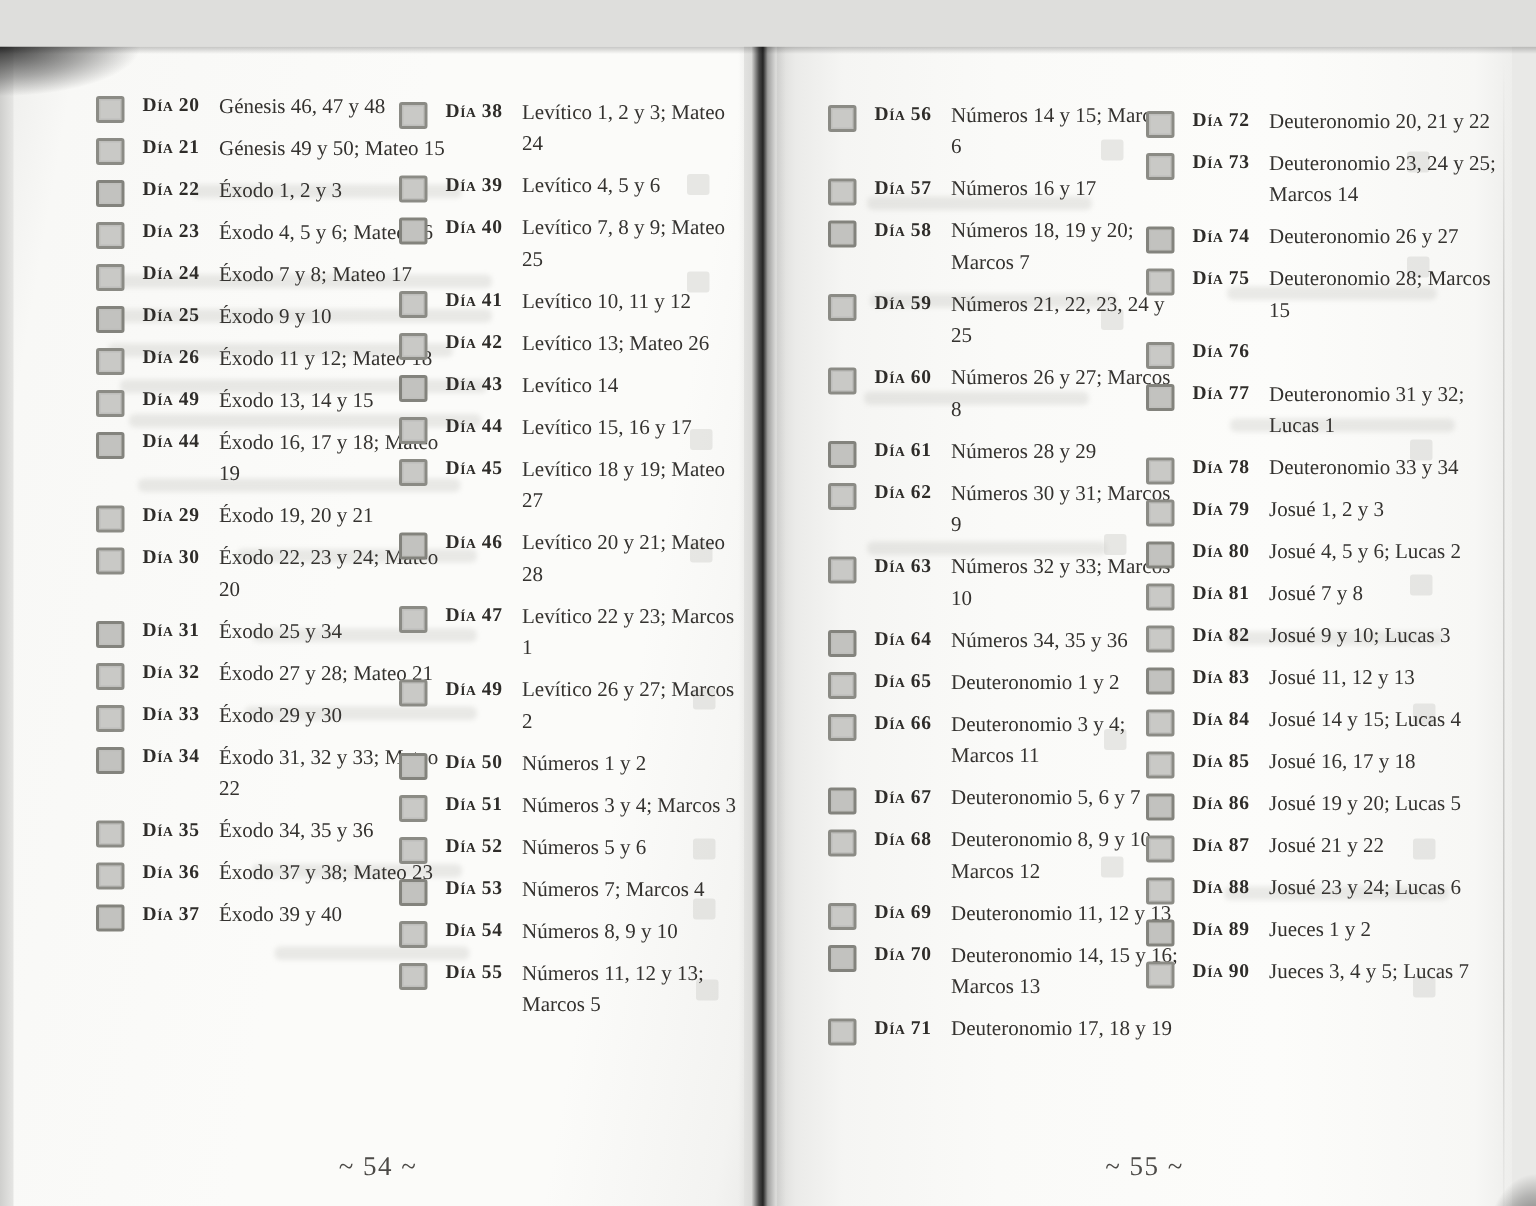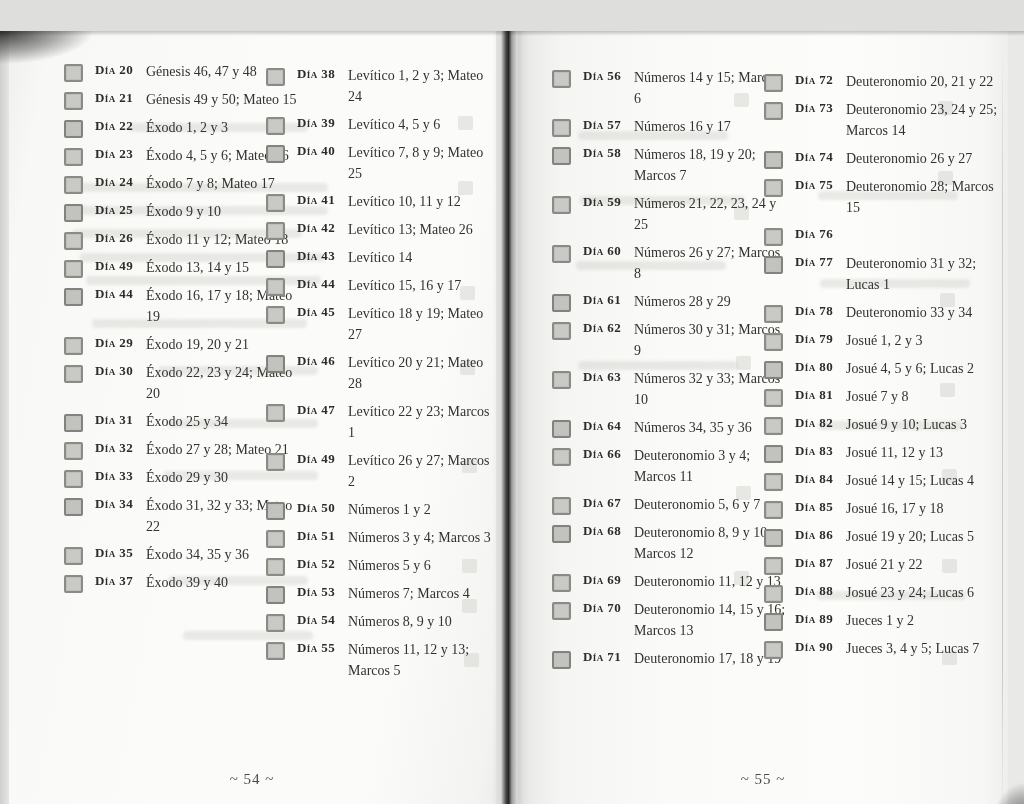--- a/index.html
+++ b/index.html
@@ -33,21 +33,21 @@
   .col{position:absolute;width:240px;}
   .entry{display:flex;align-items:flex-start;margin-bottom:7px;}
   .checkbox{flex:0 0 15px;height:14px;margin:3px 12px 0 0;border-radius:2px;
     background:#c9c9c6;border:2px solid #8b8b85;box-shadow:inset 0 0 0 1px #bebebb;}
   .entry:nth-child(3n) .checkbox{background:#c2c2bf;border-color:#83837d;}
   .day{flex:0 0 51px;padding-top:1px;font-weight:700;font-variant:small-caps;
     font-size:13px;letter-spacing:.4px;color:#2e2c29;white-space:nowrap;}
   .reading{width:152px;font-size:14px;line-height:21px;color:#34322f;}
 
   .page-num{position:absolute;bottom:42px;left:0;right:0;text-align:center;
-    font-size:15px;color:#4c4a47;letter-spacing:1px;}
+    font-size:18px;color:#4c4a47;letter-spacing:1px;}
 
   
   .ghost-box{position:absolute;width:15px;height:14px;border-radius:2px;
     background:#cdcdc9;opacity:.42;filter:blur(.4px);}
   .g-line{position:absolute;height:9px;border-radius:4px;
     background:#b9b9b4;opacity:.28;filter:blur(1.6px);}
 </style>
 </head>
 <body>
 
@@ -168,20 +168,25 @@
     <span class="day">Día 34</span>
     <span class="reading">Éxodo 31, 32 y 33; Mateo 22</span>
   </div>
 
   <div class="entry">
     <span class="checkbox"></span>
     <span class="day">Día 35</span>
     <span class="reading">Éxodo 34, 35 y 36</span>
   </div>
 
+  <div class="entry">
+    <span class="checkbox"></span>
+    <span class="day">Día 36</span>
+    <span class="reading">Éxodo 37 y 38; Mateo 23</span>
+  </div>
 
   <div class="entry">
     <span class="checkbox"></span>
     <span class="day">Día 37</span>
     <span class="reading">Éxodo 39 y 40</span>
   </div>
 </div>
     <div class="col" style="left:258px;top:34px">
   <div class="entry">
     <span class="checkbox"></span>
@@ -361,20 +366,25 @@
     <span class="day">Día 63</span>
     <span class="reading">Números 32 y 33; Marcos 10</span>
   </div>
 
   <div class="entry">
     <span class="checkbox"></span>
     <span class="day">Día 64</span>
     <span class="reading">Números 34, 35 y 36</span>
   </div>
 
+  <div class="entry">
+    <span class="checkbox"></span>
+    <span class="day">Día 65</span>
+    <span class="reading">Deuteronomio 1 y 2</span>
+  </div>
 
   <div class="entry">
     <span class="checkbox"></span>
     <span class="day">Día 66</span>
     <span class="reading">Deuteronomio 3 y 4; Marcos 11</span>
   </div>
 
   <div class="entry">
     <span class="checkbox"></span>
     <span class="day">Día 67</span>

